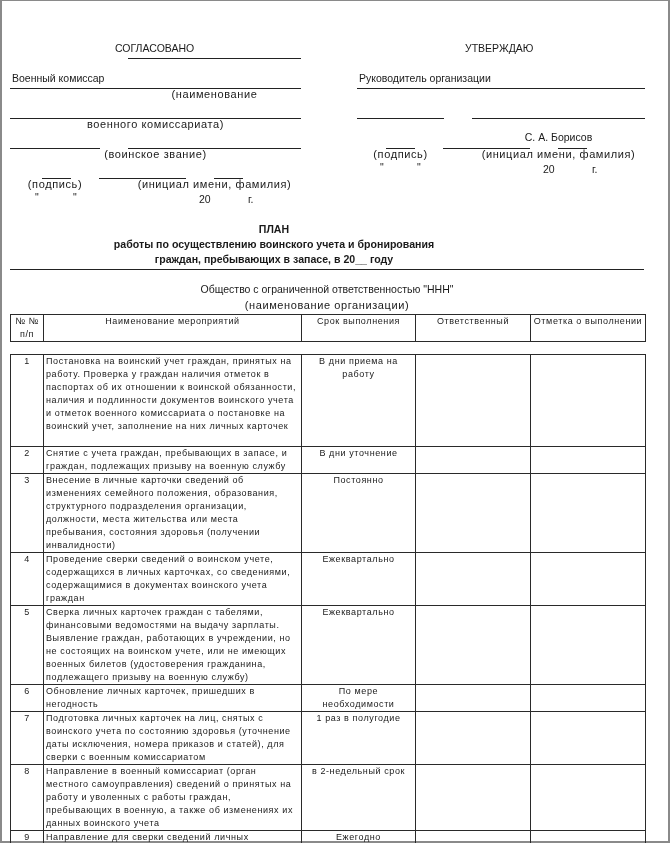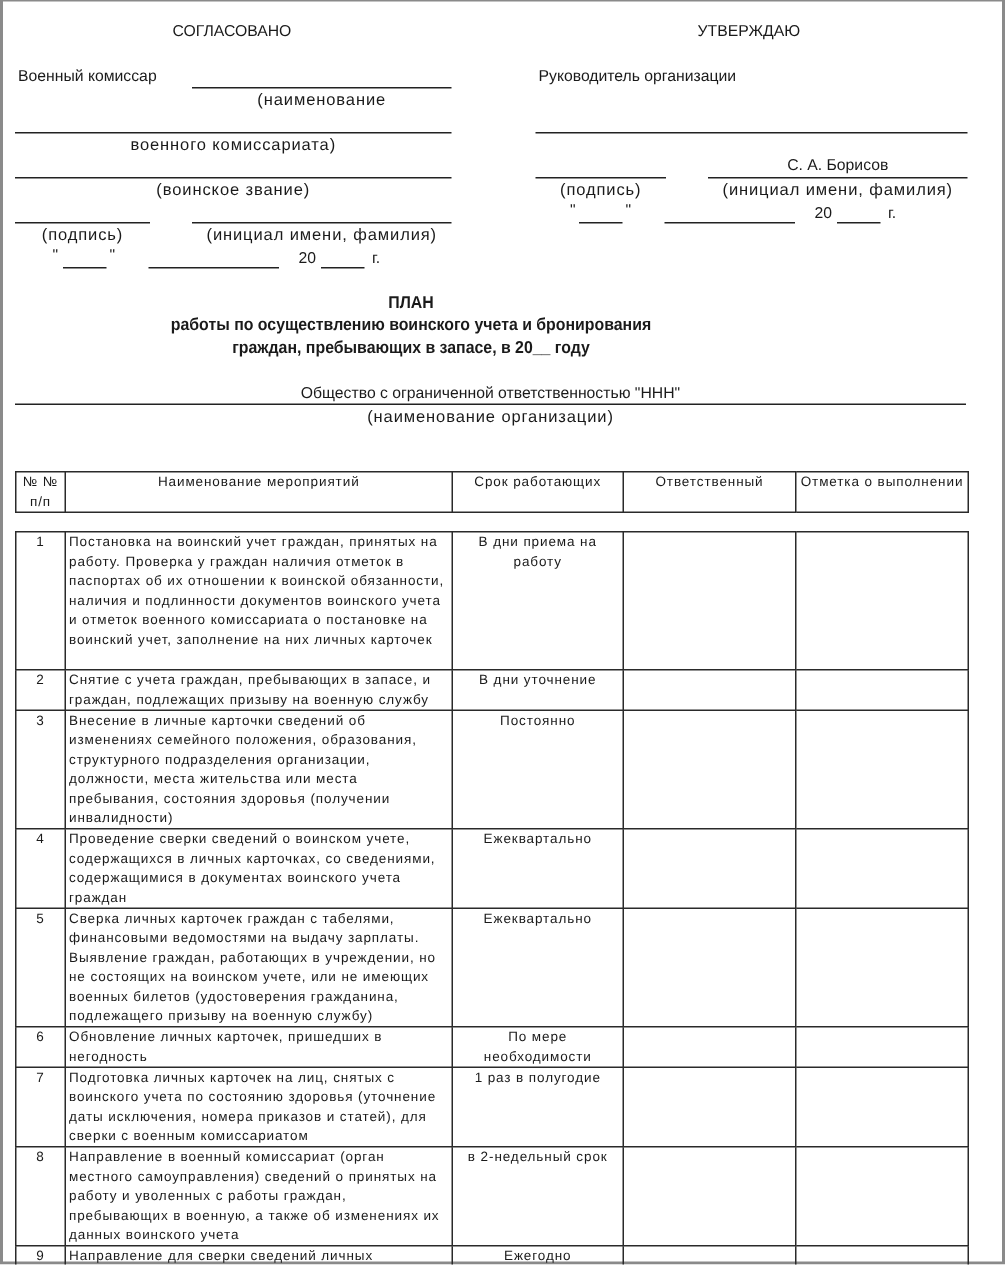--- a/index.html
+++ b/index.html
@@ -9,21 +9,21 @@
     color: #1a1a1a;
     position: relative;
   }
   .frame {
     position: absolute; left: 0; top: 0; width: 670px; height: 843px;
     border-left: 2px solid #8a8a8a;
     border-top: 1px solid #8a8a8a;
     border-right: 2px solid #8a8a8a;
     border-bottom: 2px solid #8a8a8a;
   }
-  .abs { position: absolute; }
+  .abs { position: absolute; margin-top: 27px; }
   .t11 { font-size: 10.5px; letter-spacing: 0; }
   .t9 { font-size: 11px; letter-spacing: 0.6px; }
   .line { position: absolute; height: 0; border-top: 1px solid #222; }
   .center { text-align: center; }
 
   .title { font-family: "Liberation Sans", sans-serif; font-weight: bold; font-size: 11.5px; text-align: center; line-height: 15px; transform: scaleX(0.92); }
 
   table.plan {
     position: absolute; left: 10px; border-collapse: collapse; table-layout: fixed;
     font-size: 9px; letter-spacing: 0.6px; line-height: 13px;
@@ -94,21 +94,21 @@
       <col style="width:33px">
       <col style="width:258px">
       <col style="width:114px">
       <col style="width:115px">
       <col style="width:115px">
     </colgroup>
   <tbody>
       <tr style="height:26px;">
     <td class="c-num">№ № п/п</td>
     <td class="center">Наименование мероприятий</td>
-    <td class="center">Срок работающих</td>
+    <td class="center">Срок выполнения</td>
     <td class="center">Ответственный</td>
     <td class="center">Отметка о выполнении</td>
   </tr>
 </tbody>
   </table>
 
 <table class="plan" style="top:354px;width:635px;">
   <colgroup>
       <col style="width:33px">
       <col style="width:258px">

